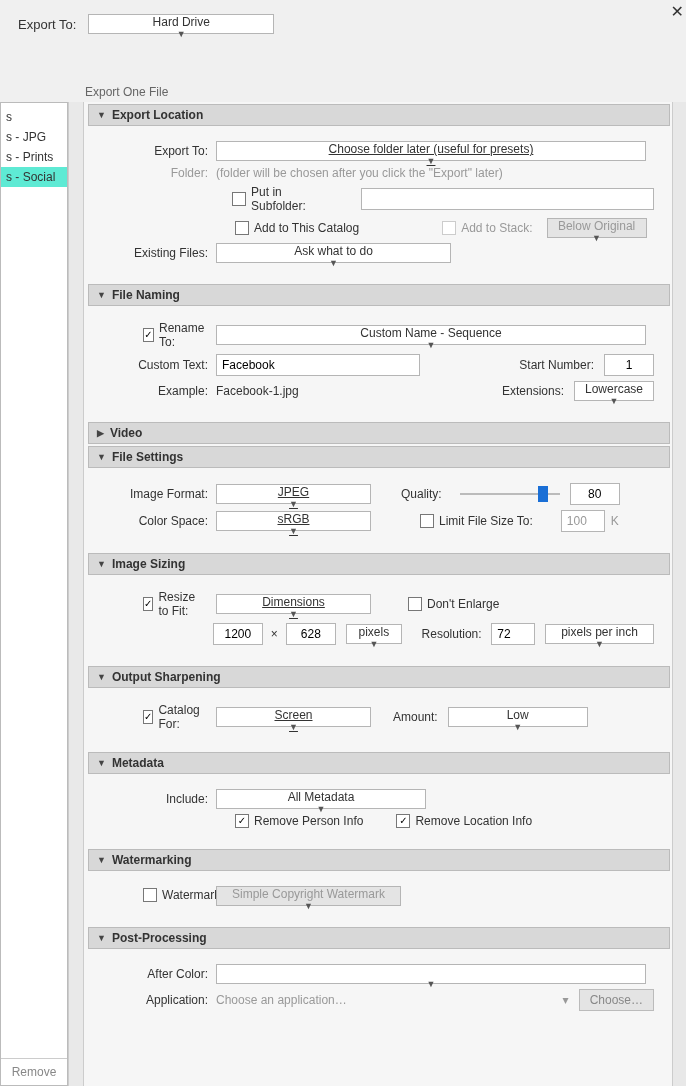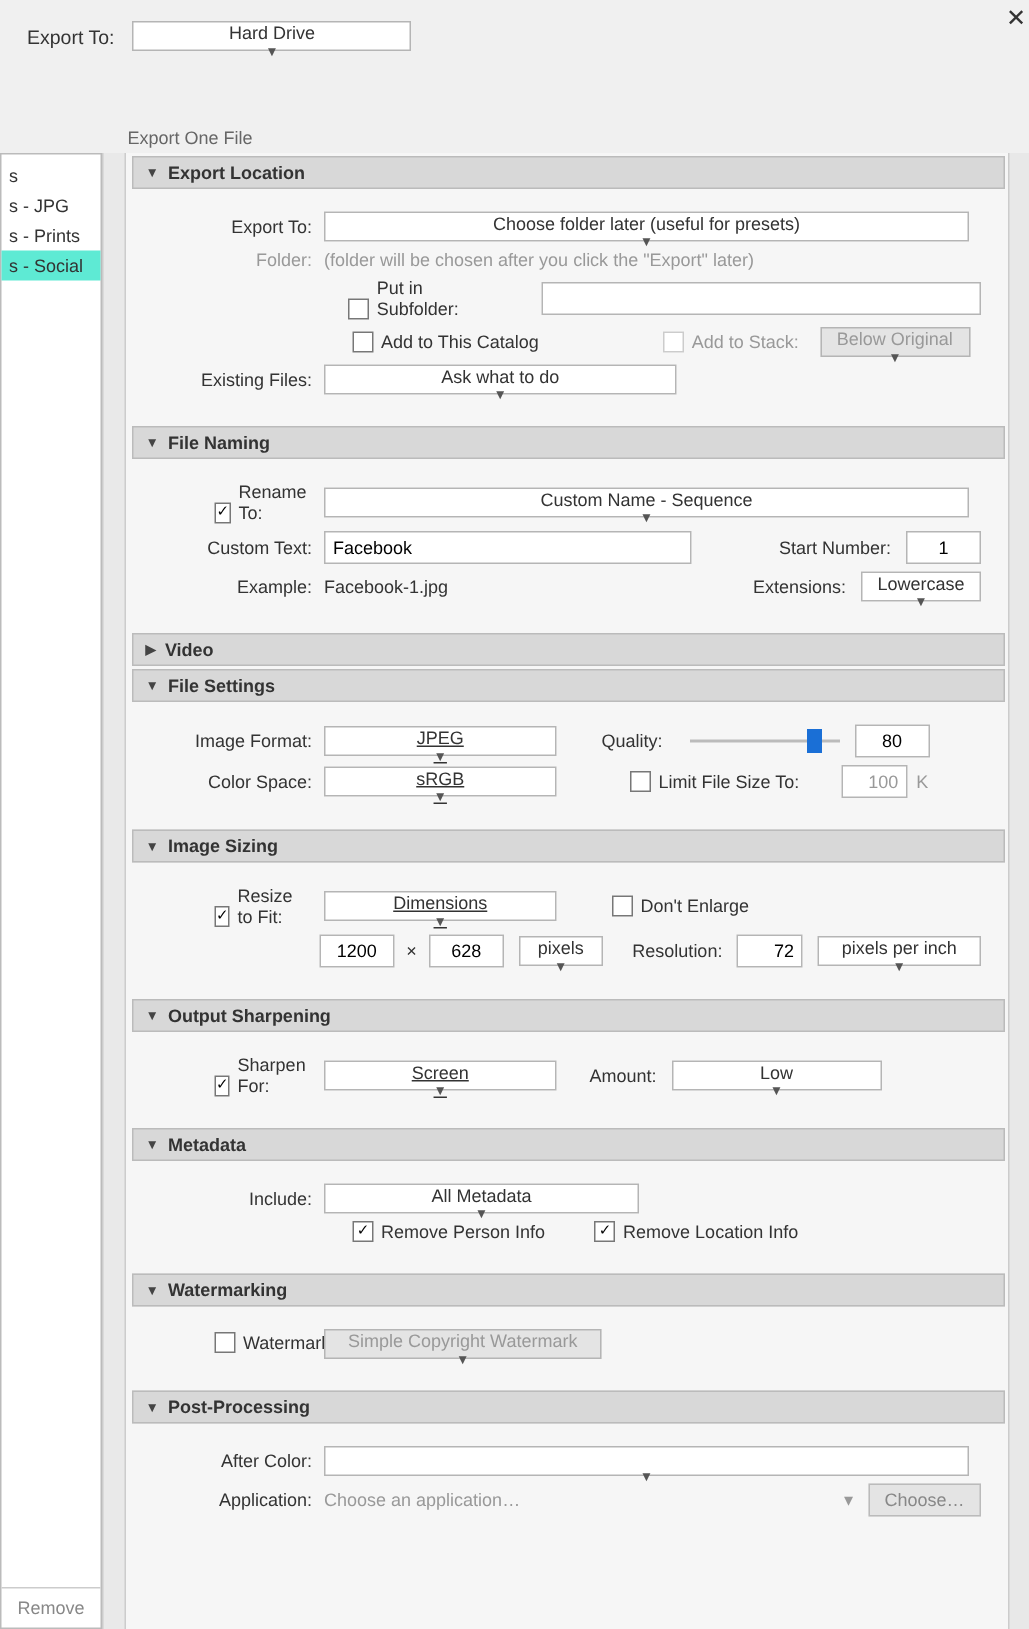--- a/index.html
+++ b/index.html
@@ -1,41 +1,41 @@
 <!DOCTYPE html>
 <html><head>
 <meta charset="utf-8">
 <style>
 * { box-sizing: border-box; margin: 0; padding: 0; font-family: "Segoe UI", Tahoma, sans-serif; font-size: 12px; }
 body { background: #f0f0f0; width: 686px; height: 1086px; overflow: hidden; color: #333; }
 .top-row { display: flex; align-items: center; padding: 14px 12px 10px 18px; gap: 12px; }
 .top-label { font-size: 13px; }
 select, input[type="text"] { background: #fff; border: 1px solid #b5b5b5; height: 22px; padding: 2px 5px; font-size: 12px; }
-.sel-wide { width: 420px; }
+.sel-wide { width: 420px; text-decoration: underline; }
 .main-area { display: flex; position: absolute; top: 80px; bottom: 0; left: 0; right: 0; }
 .export-one { position: absolute; left: 85px; top: 85px; font-size: 12px; color: #666; }
 .sidebar { width: 68px; border: 1px solid #bbb; background: #fff; padding: 4px 0 0 0; display: flex; flex-direction: column; }
 .sidebar-list { flex: 1; }
 .sidebar-item { padding: 3px 5px; font-size: 12px; white-space: nowrap; cursor: default; }
 .sidebar-item.sel { background: #5eead4; }
 .sidebar-remove { border-top: 1px solid #ccc; padding: 6px; text-align: center; color: #888; cursor: default; }
 .scroll-gutter { width: 16px; background: #e9e9e9; border-left: 1px solid #ccc; border-right: 1px solid #ccc; }
 .panel-area { flex: 1; background: #f6f6f6; padding-right: 14px; position: relative; overflow: hidden; }
 .section-header { background: #d8d8d8; border: 1px solid #bbb; padding: 3px 8px; font-weight: bold; font-size: 12px; display: flex; align-items: center; gap: 6px; margin-top: 2px; }
 .section-header .tri { font-size: 9px; color: #444; }
 .section-body { padding: 10px 16px 14px 16px; }
 .row { display: flex; align-items: center; margin: 5px 0; }
 .lbl { width: 112px; text-align: right; padding-right: 8px; color: #333; }
 .muted { color: #999; }
 .cb { width: 14px; height: 14px; border: 1px solid #777; background: #fff; margin-right: 5px; display: inline-flex; align-items: center; justify-content: center; font-size: 10px; line-height: 1; }
 .cb.chk::before { content: "✓"; color: #000; }
-.chk-label { display: inline-flex; align-items: flex-end; margin-right: 14px; padding-left: 19px; }
+.chk-label { display: inline-flex; align-items: center; margin-right: 14px; padding-left: 19px; }
 .sel-mid { width: 155px; text-decoration: underline; }
 .input-sm { width: 50px; text-align: center; }
-.input-tiny { width: 44px; text-align: right; }
+.input-tiny { width: 44px; text-align: left; }
 .select-like { display: inline-flex; align-items: center; justify-content: flex-start; border: 1px solid #b5b5b5; background: #fff; height: 20px; padding: 0 6px; flex-direction: column; }
 .select-like .arrow { font-size: 9px; color: #555; }
 .btn-disabled { background: #e4e4e4; border: 1px solid #bbb; color: #888; padding: 3px 10px; }
 .slider { position: relative; width: 100px; height: 16px; display: inline-block; }
 .slider .track { position: absolute; top: 7px; left: 0; right: 0; height: 2px; background: #bbb; }
 .slider .thumb { position: absolute; top: 0; width: 10px; height: 16px; background: #1a6fd6; left: 78px; }
 .rt-scroll { position: absolute; right: 0; top: 0; bottom: 0; width: 14px; background: #e8e8e8; border-left: 1px solid #ccc; }
 .close-x { position: absolute; top: 2px; right: 2px; font-size: 16px; color: #333; }
 .gap { width: 10px; }
 </style>
@@ -131,21 +131,21 @@
                 <span>Rename To:</span>
               </span>
           </span>
           <div class="select-like" style="width:430px">
             <span>Custom Name - Sequence</span>
             <span class="arrow">▼</span>
           </div>
         </div>
         <div class="row">
           <span class="lbl">Custom Text:</span>
-          <input type="text" style="width: 245px;" value="Facebook">
+          <input type="text" style="width: 204px;" value="Facebook">
           <span style="flex:1"></span>
           <span>Start Number:</span>
           <span class="gap"></span>
           <input type="text" class="input-sm" value="1" style="">
         </div>
         <div class="row">
           <span class="lbl">Example:</span>
           <span>Facebook-1.jpg</span>
           <span style="flex:1"></span>
           <span>Extensions:</span>
@@ -246,21 +246,21 @@
 
       <div class="section-header">
         <span class="tri">▼</span>
         <span>Output Sharpening</span>
       </div>
       <div class="section-body">
         <div class="row">
           <span class="lbl" style="text-align:left;padding-left:20px">
             <span class="chk-label">
                 <span class="cb chk"></span>
-                <span>Sharpen For:</span>
+                <span>Catalog For:</span>
               </span>
           </span>
           <div class="select-like sel-mid">
             <span>Screen</span>
             <span class="arrow">▼</span>
           </div>
           <span style="width:22px"></span>
           <span>Amount:</span>
           <span class="gap"></span>
           <div class="select-like" style="width:140px">

